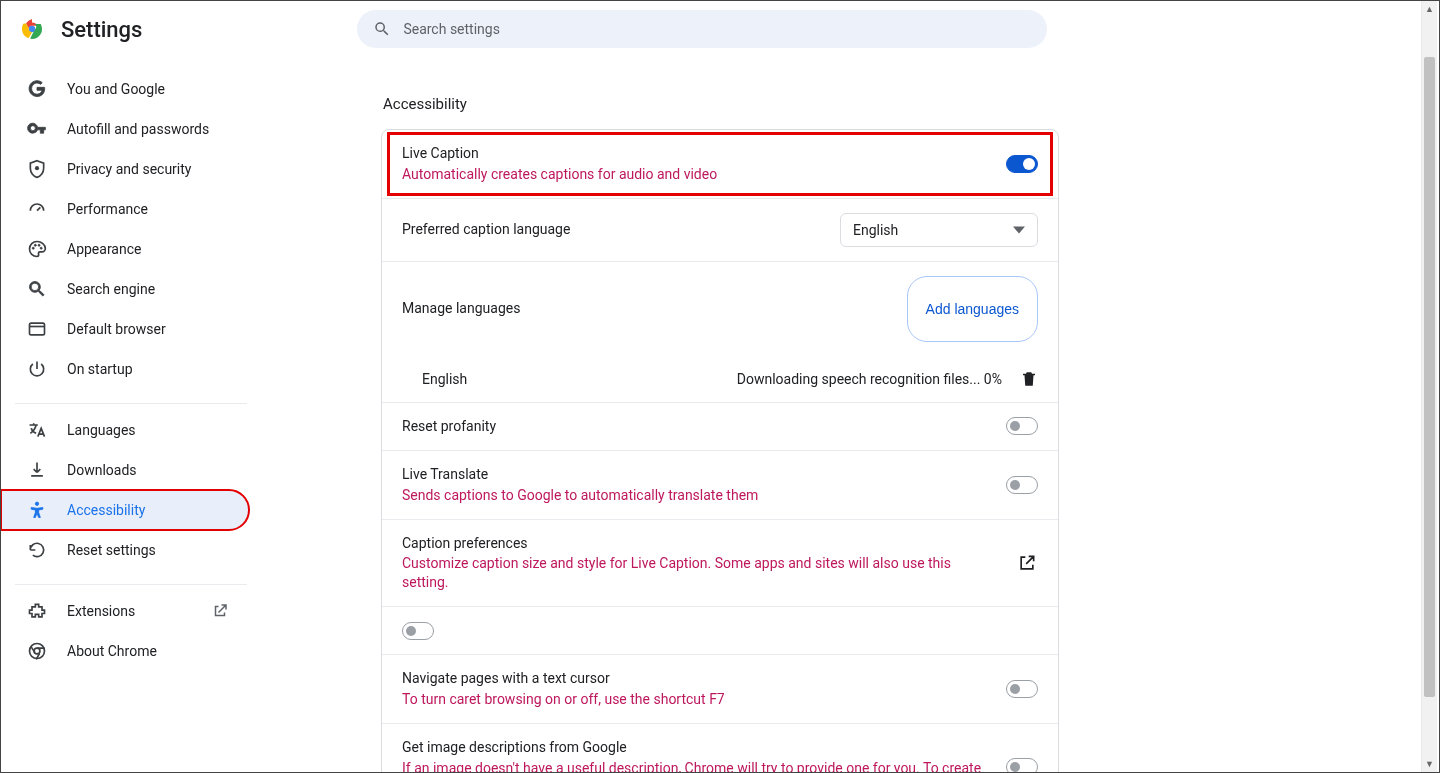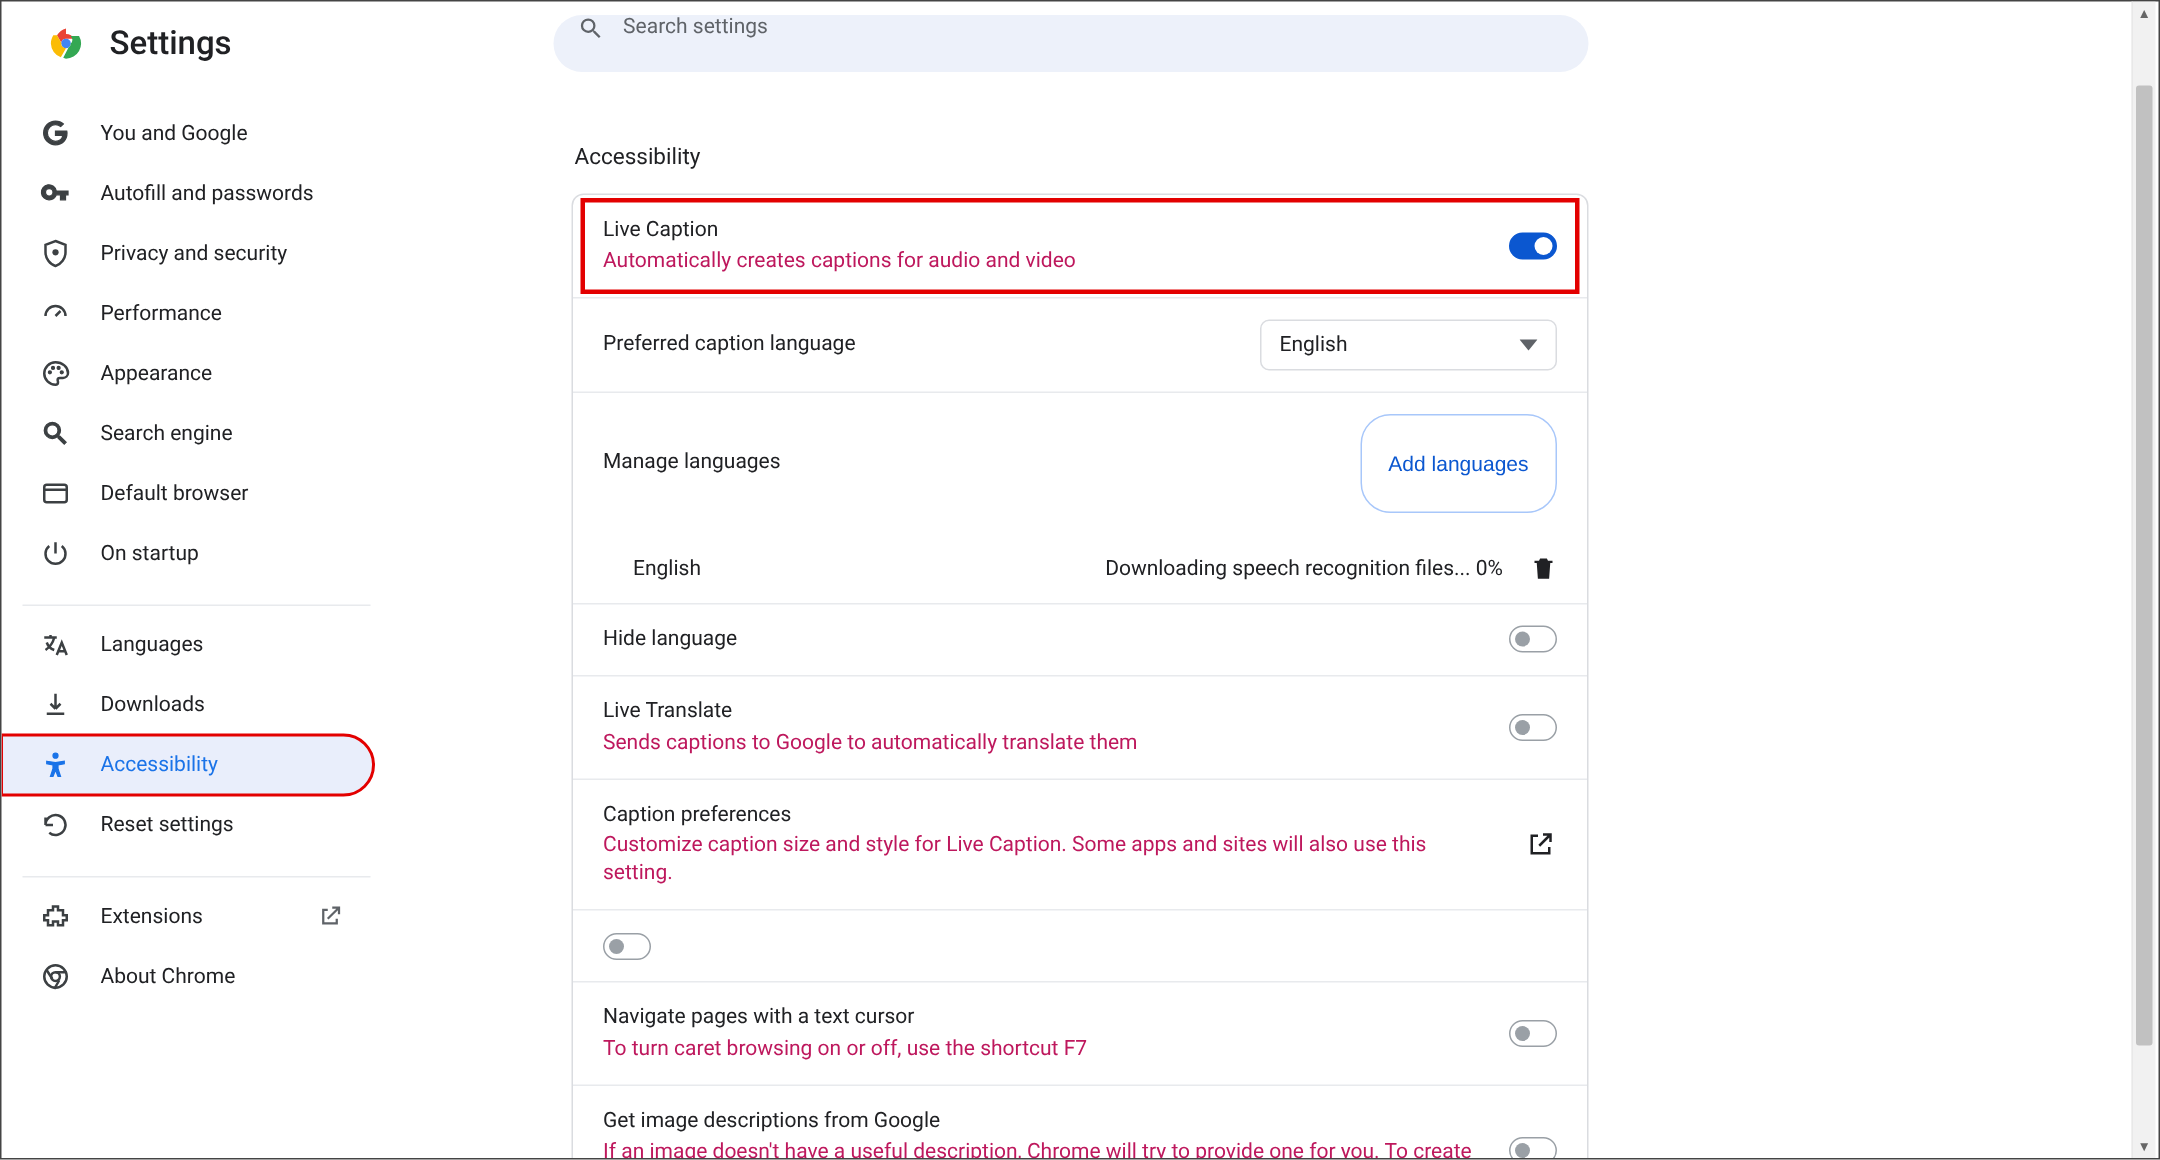--- a/index.html
+++ b/index.html
@@ -11,41 +11,42 @@
     width: 1440px;
     height: 773px;
     overflow: hidden;
     position: relative;
     border: 1px solid #444;
   }
   .header {
     display: flex;
     align-items: center;
     height: 56px;
-    padding-left: 32px;
+    padding-left: 20px;
   }
   .chrome-logo {
     width: 22px;
     height: 22px;
     margin-right: 18px;
   }
   .settings-title {
     font-size: 22px;
     font-weight: 500;
     color: #202124;
   }
   .search-wrap {
     margin-left: 215px;
     flex: 0 0 690px;
   }
   .search-box {
     background: #edf1fa;
     border-radius: 22px;
     height: 38px;
     display: flex;
+    align-items: center;
     padding: 0 16px;
     color: #5f6368;
   }
   .search-box svg { width: 18px; height: 18px; margin-right: 12px; fill: #5f6368; }
   .search-placeholder { color: #5f6368; font-size: 14px; }
 
   .layout {
     display: flex;
     height: calc(773px - 56px);
   }
@@ -439,21 +440,21 @@
         <span class="status">Downloading speech recognition files... 0%</span>
         <span class="del">
           <svg viewBox="0 0 24 24">
               <path d="M6 7h12l-1 14H7L6 7zm3-4h6l1 2h4v2H4V5h4l1-2z"></path>
             </svg>
         </span>
       </div>
 
       <div class="row">
         <div class="text-col">
-          <div class="title">Hide language</div>
+          <div class="title">Reset profanity</div>
         </div>
         <div class="toggle off"></div>
       </div>
 
       <div class="row">
         <div class="text-col">
           <div class="title">Live Translate</div>
           <div class="sub">Sends captions to Google to automatically translate them</div>
         </div>
         <div class="toggle off"></div>

